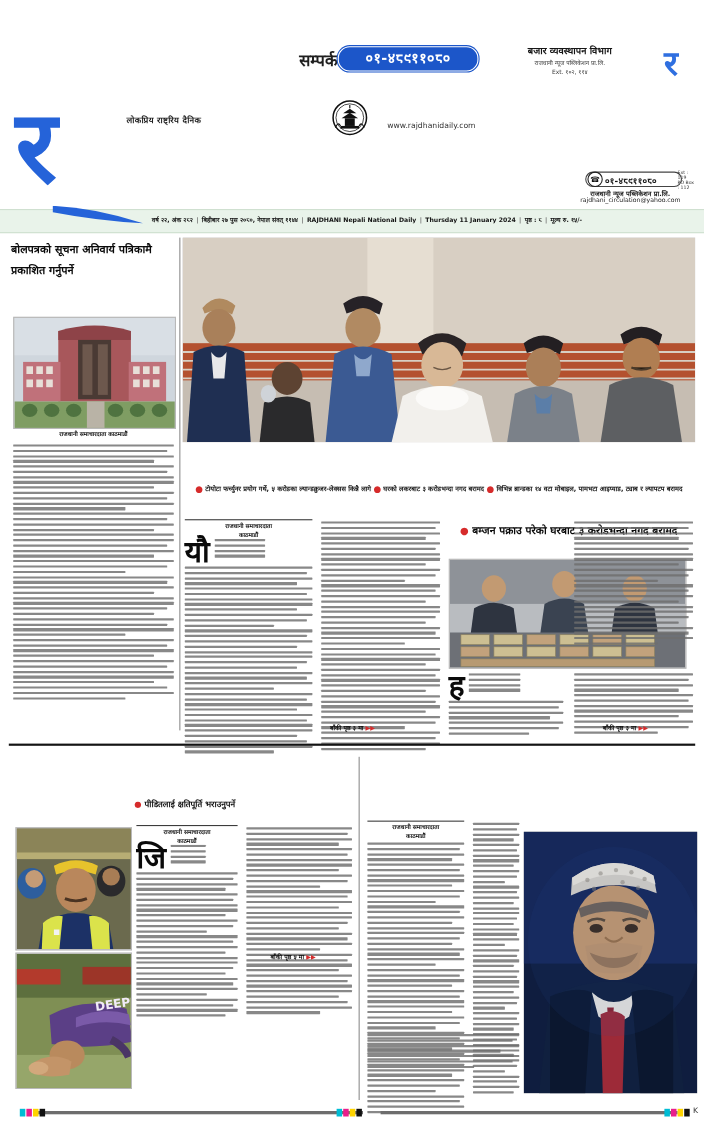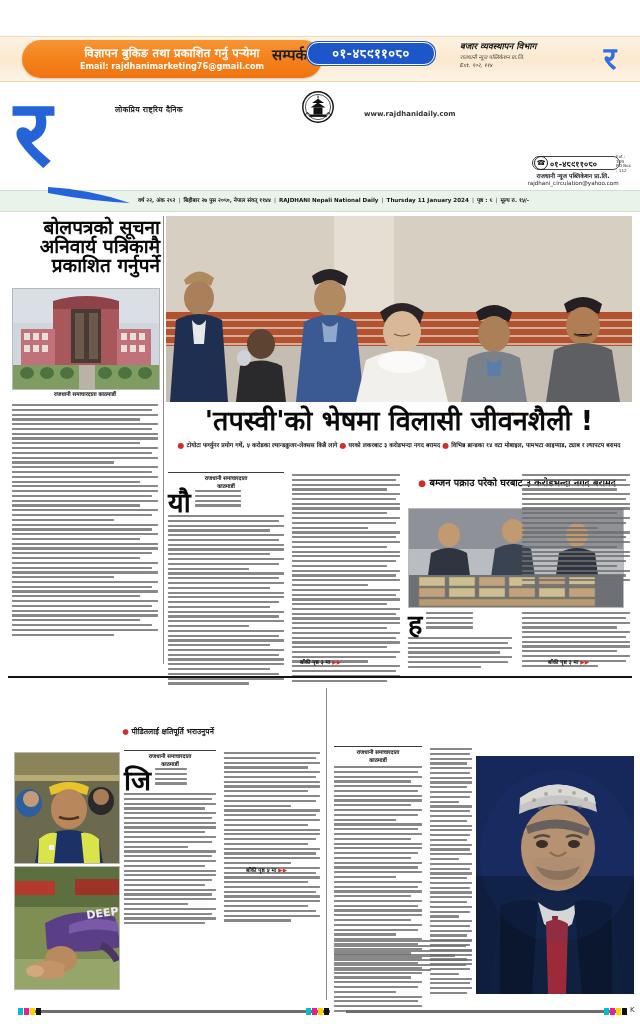--- a/index.html
+++ b/index.html
@@ -26,39 +26,39 @@
     color:#fff;font-size:11.5px;font-weight:700;letter-spacing:.2px;}
   .ban-orange .l2{position:absolute;left:0;right:0;top:21px;text-align:center;
     color:#fff;font-size:8.2px;font-weight:600;}
   .ban-sampark{position:absolute;left:272px;top:44px;font-size:15px;font-weight:800;
     color:#1f1f1f;z-index:3;}
   .ban-phone{position:absolute;left:307px;top:42px;width:126px;height:21px;
     background:#1c56c9;border:1.6px solid #fff;border-radius:11px;
     box-shadow:0 0 0 1px #1c56c9;z-index:3;}
   .ban-phone span{display:block;text-align:center;line-height:21px;color:#fff;
     font-size:13px;font-weight:800;letter-spacing:.4px;}
-  .ban-dept{position:absolute;left:460px;top:40px;width:116px;text-align:left;z-index:3;font-style:italic;}
+  .ban-dept{position:absolute;left:460px;top:40px;width:116px;text-align:center;z-index:3;}
   .ban-dept .d1{font-size:8.6px;font-weight:700;color:#151515;}
   .ban-dept .d2{font-size:5.4px;color:#3a3a3a;margin-top:1px;}
   .ban-dept .d3{font-size:5.4px;color:#3a3a3a;}
   .ban-logo{position:absolute;right:8px;top:36px;width:44px;height:44px;z-index:3;
     display:flex;align-items:center;justify-content:center;
     font-size:31px;font-weight:800;color:#2f6fe0;line-height:1;}
 
   
   .masthead{position:absolute;left:0;top:88px;width:640px;height:102px;background:#fff;}
   .mh-logo{position:absolute;left:14px;top:-2px;width:92px;height:100px;
     font-size:92px;line-height:96px;font-weight:800;color:#2563d9;}
   .mh-tag{position:absolute;left:115px;top:16px;font-size:7.6px;color:#222;font-weight:700;
     letter-spacing:.3px;}
   .mh-title{position:absolute;left:118px;top:16px;width:380px;text-align:center;
     font-size:62px;line-height:74px;font-weight:800;color:#050505;letter-spacing:-1px;}
   .mh-emblem{position:absolute;left:296px;top:2px;width:44px;height:34px;}
   .mh-emblem svg{display:block;}
-  .mh-url{position:absolute;left:364px;top:22px;font-size:7px;color:#333;font-weight:700;text-align:right;}
+  .mh-url{position:absolute;left:352px;top:22px;font-size:7px;color:#333;font-weight:400;text-align:right;}
   .mh-box{position:absolute;right:8px;top:2px;width:112px;height:62px;
     border:1px solid #9aa2ad;border-radius:7px;background:#fbfcfd;padding:5px 4px;
     box-sizing:border-box;}
   .mh-box li{list-style:none;font-size:6.6px;color:#1a1a1a;margin:0 0 4px 0;
     padding-left:8px;position:relative;font-weight:600;}
   .mh-box li:before{content:"";position:absolute;left:1px;top:2px;width:2.6px;height:2.6px;
     background:#111;border-radius:50%;}
   .mh-box ul{margin:0;padding:0;}
   .mh-phone{position:absolute;right:20px;top:68px;width:88px;height:14px;
     border:1px solid #444;border-radius:8px;display:flex;align-items:center;
@@ -84,22 +84,22 @@
   .photo{position:absolute;overflow:hidden;background:#cfcfcf;}
   .cap{position:absolute;text-align:center;font-size:5.4px;color:#222;font-weight:600;}
   .byline{text-align:center;font-size:5.4px;font-weight:700;color:#111;}
 
   
   .txt{position:absolute;}
   .ln{height:2.2px;background:#6e6e6e;margin-bottom:2.6px;border-radius:.4px;opacity:.82;}
   .ln.s1{width:100%}.ln.s2{width:96%}.ln.s3{width:88%}.ln.s4{width:70%}
 
   
-  .lc-head{position:absolute;left:10px;top:218px;width:150px;text-align:right;
-    font-size:19px;line-height:19px;font-weight:800;color:#0a0a0a;}
+  .lc-head{position:absolute;left:10px;top:218px;width:150px;text-align:left;
+    font-size:10px;line-height:19px;font-weight:800;color:#0a0a0a;}
   .lc-photo{left:12px;top:288px;width:146px;height:100px;border:1px solid #b9b9b9;}
   .lc-cap{left:12px;top:390px;width:146px;}
 
   
   .lead-photo{left:166px;top:216px;width:466px;height:186px;}
   .lead-head{position:absolute;left:166px;top:404px;width:466px;text-align:center;
     font-size:27px;line-height:33px;font-weight:800;color:#0a0a0a;}
   .lead-bullets{position:absolute;left:168px;top:440px;width:462px;text-align:center;
     font-size:6px;line-height:9.6px;color:#141414;font-weight:600;}
   .lead-bullets .bt{color:#d62b2b;font-size:8px;vertical-align:middle;}
@@ -137,26 +137,20 @@
 
   .hr-thick{position:absolute;left:8px;width:624px;height:2px;background:#141414;}
   .hr-thin{position:absolute;height:1px;background:#3c3c3c;}
   .vr{position:absolute;width:1px;background:#8d8d8d;}
 </style>
 </head>
 <body>
 
 <div class="page">
 
-  <div class="topban">
-    <div class="ban-orange">
-      <div class="l1">विज्ञापन बुकिङ तथा प्रकाशित गर्नु पर्‍येमा</div>
-      <div class="l2">Email: rajdhanimarketing76@gmail.com</div>
-    </div>
-  </div>
   <div class="ban-sampark">सम्पर्क</div>
   <div class="ban-phone">
     <span>०१-४८९११०८०</span>
   </div>
   <div class="ban-dept">
     <div class="d1">बजार व्यवस्थापन विभाग</div>
     <div class="d2">राजधानी न्यूज पब्लिकेशन प्रा.लि.</div>
     <div class="d3">Ext. १०२, ११४</div>
   </div>
   <div class="ban-logo">र</div>
@@ -353,21 +347,20 @@
       <g>
         <path d="M398 88 q19 -14 38 0 l-3 10 q-16 -8 -32 -1 z" fill="#231f22"></path>
         <ellipse cx="417" cy="110" rx="17" ry="19" fill="#b07e52"></ellipse>
         <path d="M408 118 q9 4 18 0" stroke="#4a3a2a" stroke-width="2"></path>
         <path d="M388 134 q29 -14 58 0 l8 52 h-74 z" fill="#5d5f62"></path>
       </g>
       <rect x="0" y="0" width="466" height="186" fill="url(#g1)" opacity="0"></rect>
     </svg>
   </div>
 
-  <div class="lead-head">'तपस्वी'को भेषमा विलासी जीवनशैली !</div>
 
   <div class="lead-bullets">
     <span class="bt">●</span>
     <span>टोयोटा फर्च्युनर प्रयोग गर्थे, ५ करोडका ल्यान्डक्रुजर-लेक्सस किन्नै लागे</span>
     <span class="bt">●</span>
     <span>घरको लकरबाट ३ करोडभन्दा नगद बरामद</span>
     <span class="bt">●</span>
     <span>विभिन्न ब्रान्डका १४ वटा मोबाइल, पामभटा आइप्याड, ट्याब र ल्यापटप बरामद</span>
   </div>
 

